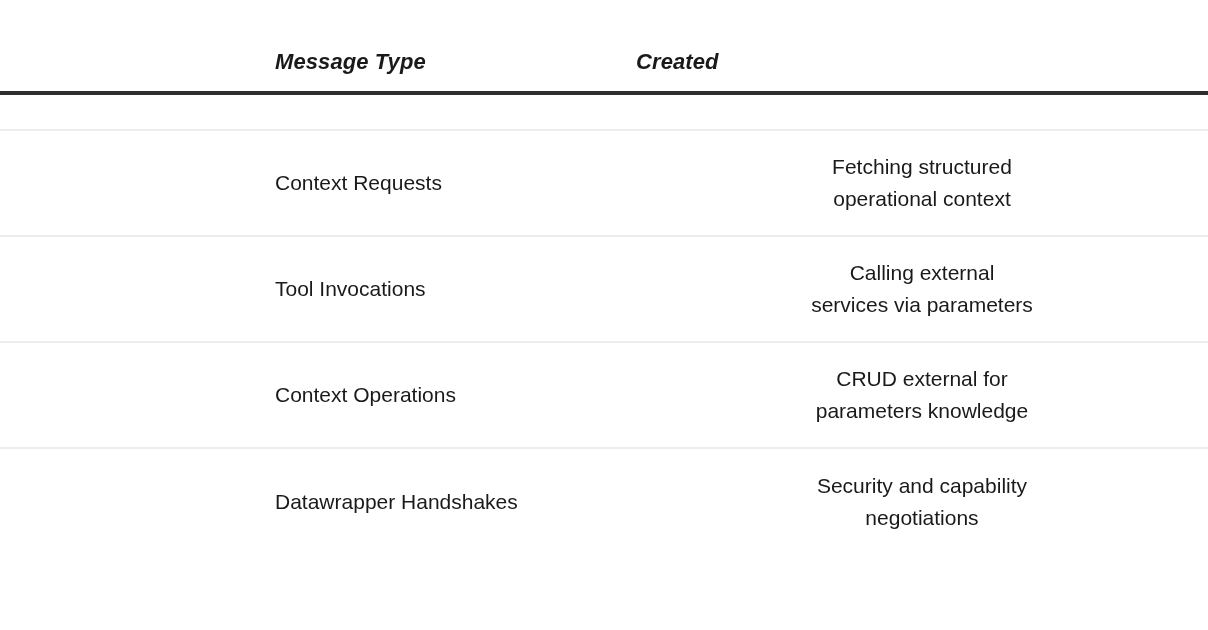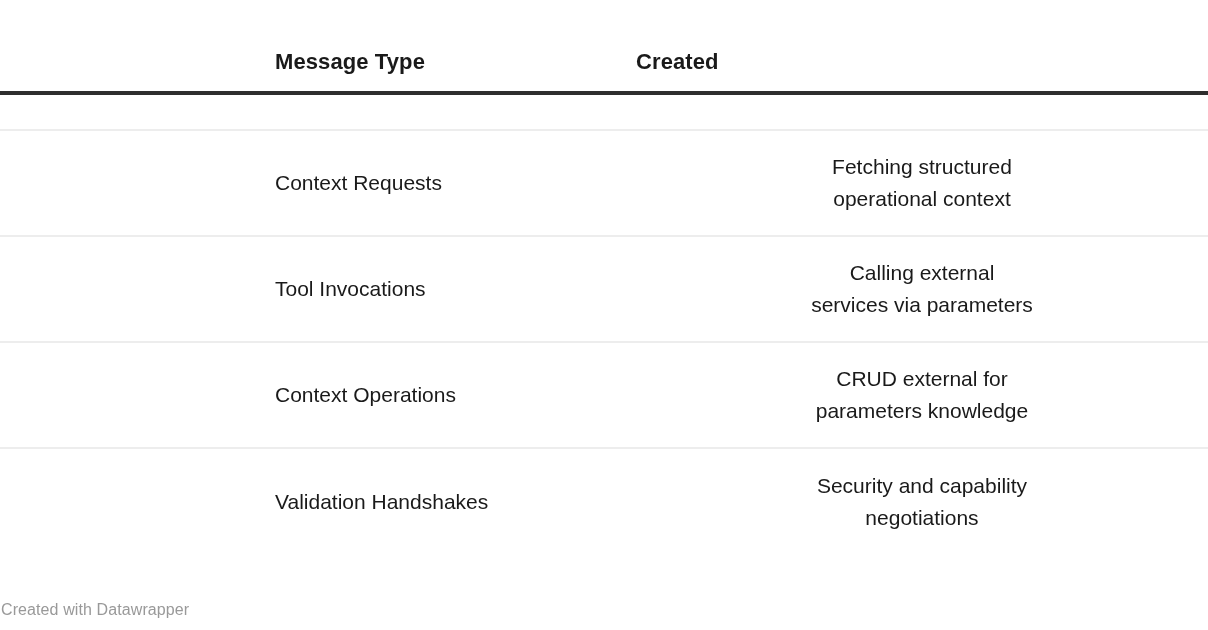--- a/index.html
+++ b/index.html
@@ -50,20 +50,21 @@
     color: #1a1a1a;
     letter-spacing: 0.1px;
     height: 93px;
     padding-bottom: 16px;
     box-sizing: border-box;
     border: 0;
   }
 
   .dw-table thead tr {
     border-bottom: 4px solid #2e2e2e;
+    font-style: italic;
   }
 
   .dw-table tbody td {
     padding: 0;
     margin: 0;
     text-align: left;
     vertical-align: middle;
     font-weight: 400;
     font-size: 21px;
     line-height: 32px;
@@ -168,27 +169,24 @@
         <td></td>
         <td>Context Operations</td>
         <td class="cell-purpose">
           <span class="cell-line">CRUD external for</span>
           <span class="cell-line">parameters knowledge</span>
         </td>
       </tr>
 
       <tr class="data-row last-row">
         <td></td>
-        <td>Validation Handshakes</td>
+        <td>Datawrapper Handshakes</td>
         <td class="cell-purpose">
           <span class="cell-line">Security and capability</span>
           <span class="cell-line">negotiations</span>
         </td>
       </tr>
 
     </tbody>
   </table>
 
-  <div class="dw-footer">
-    <span class="dw-credit">Created with Datawrapper</span>
-  </div>
 
 </div>
 
 </body></html>

